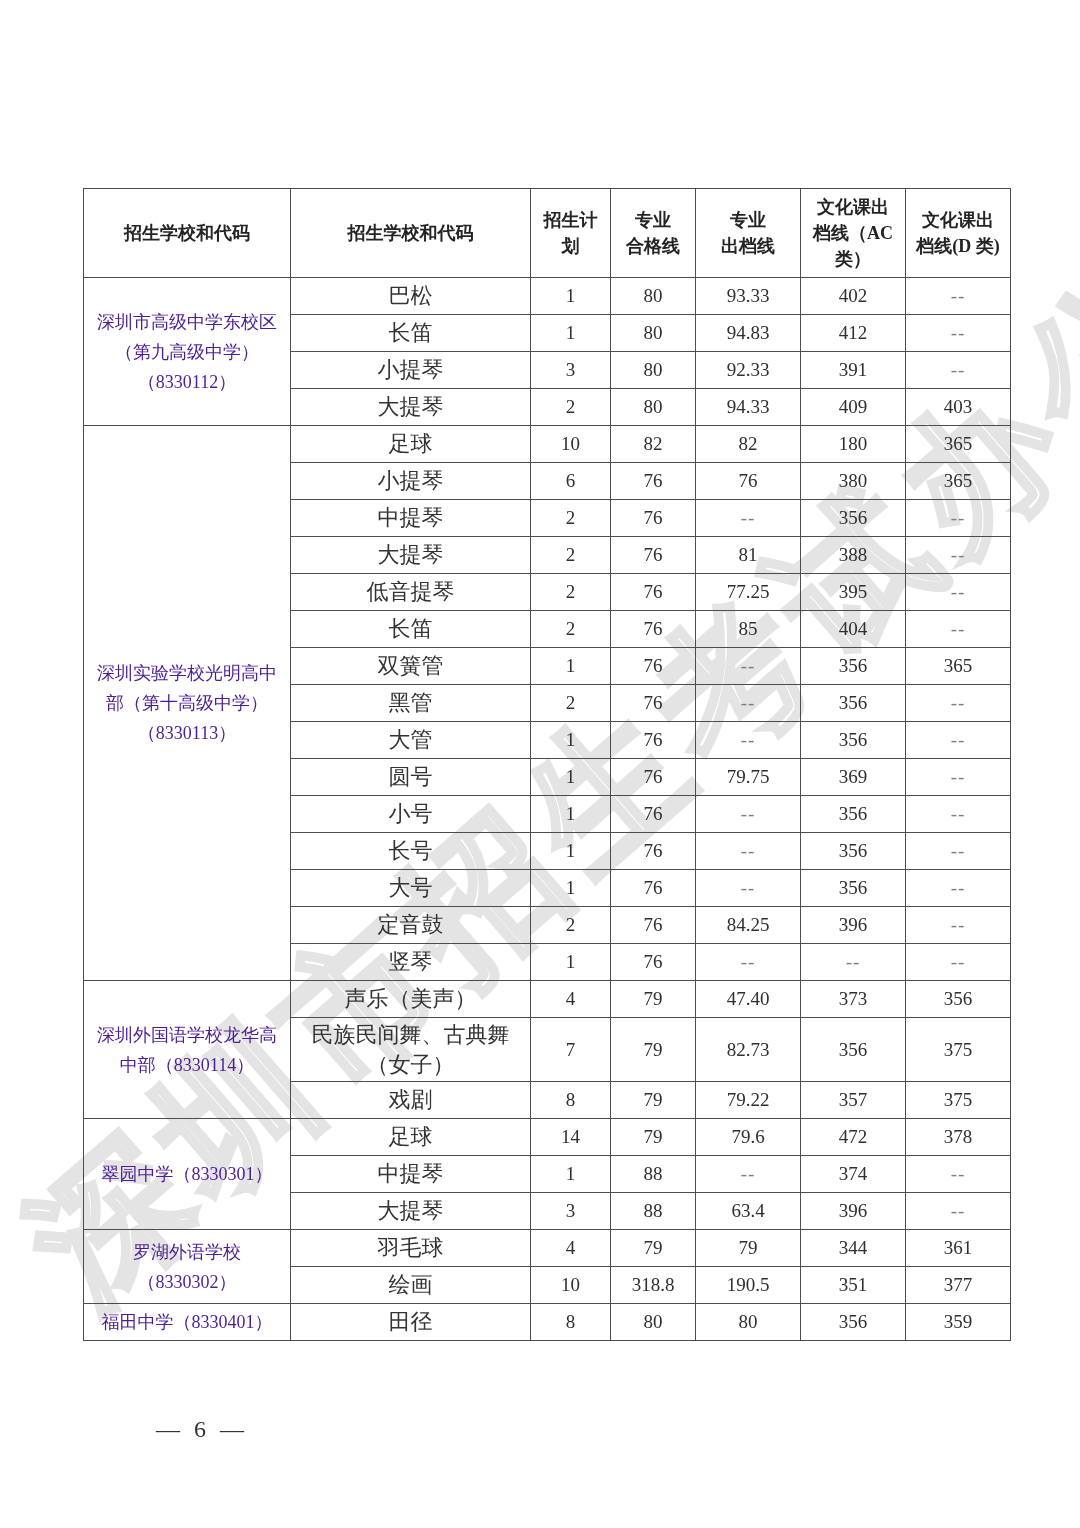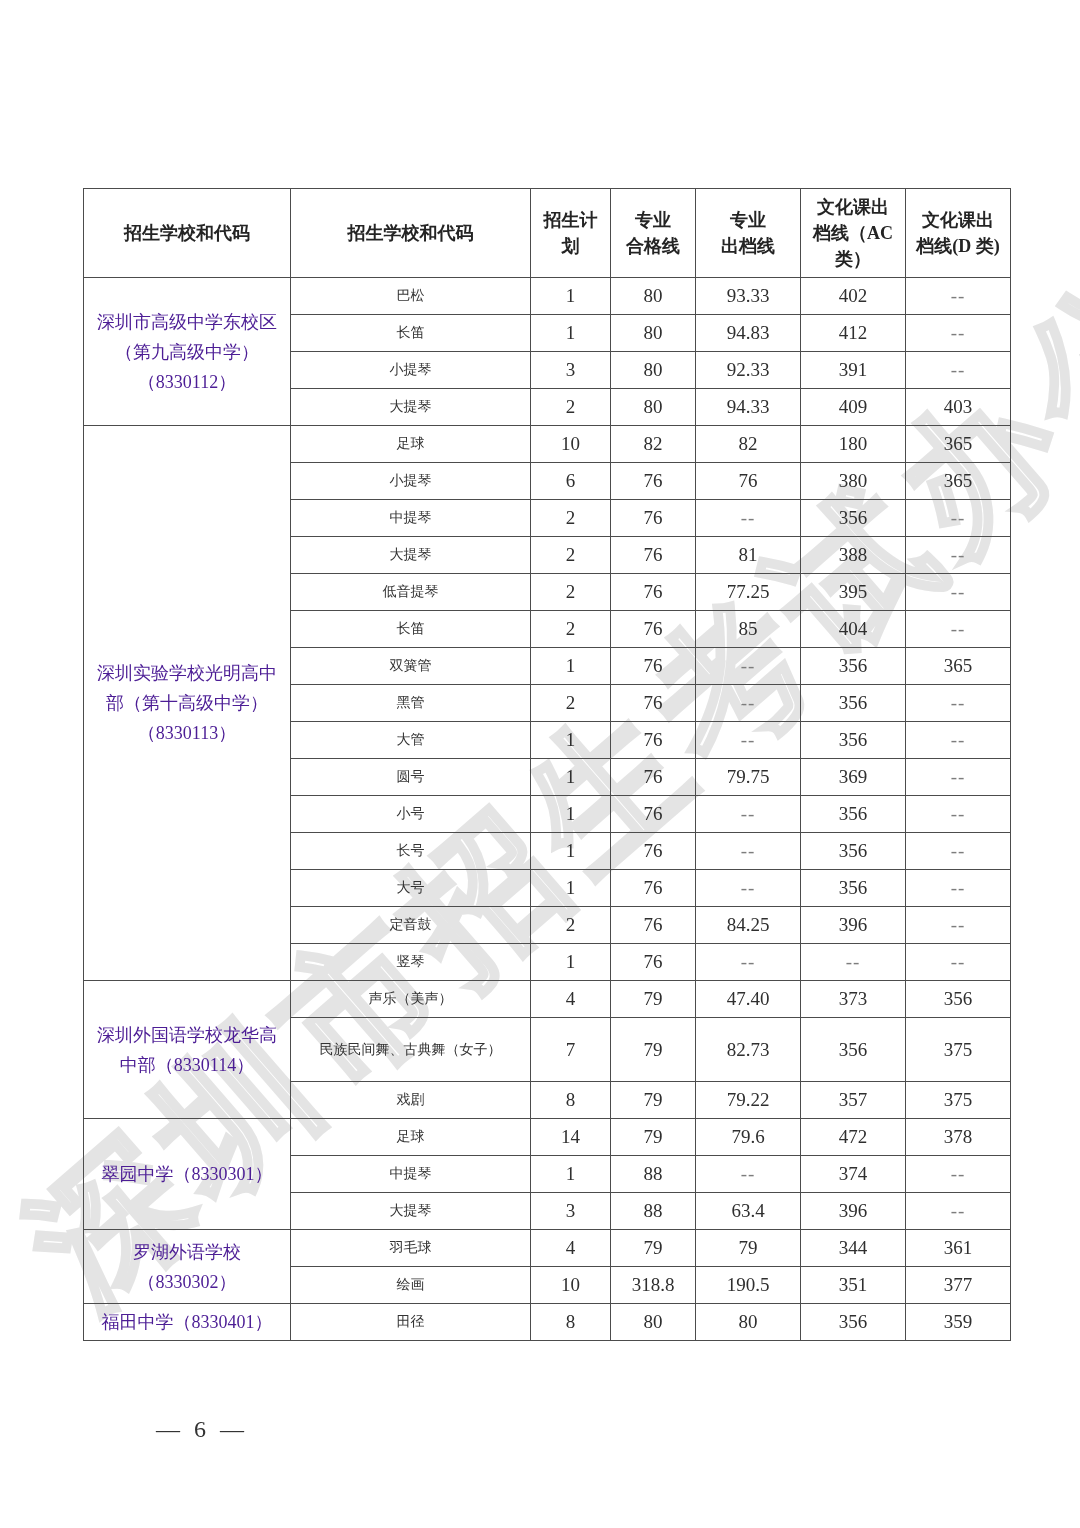--- a/index.html
+++ b/index.html
@@ -71,21 +71,21 @@
     font-size: 18px;
     line-height: 26px;
     color: #242424;
   }
   .school-cell {
     font-size: 18px;
     line-height: 30px;
     color: #4c1d95;
   }
   .program-cell {
-    font-size: 14px;
+    font-size: 22px;
     color: #333333;
     letter-spacing: 0;
   }
   .num-cell {
     font-size: 19px;
     color: #2f2f2f;
   }
   td.dash { color: #7d7d7d; letter-spacing: 1px; }
   .page-footer {
     position: absolute;

